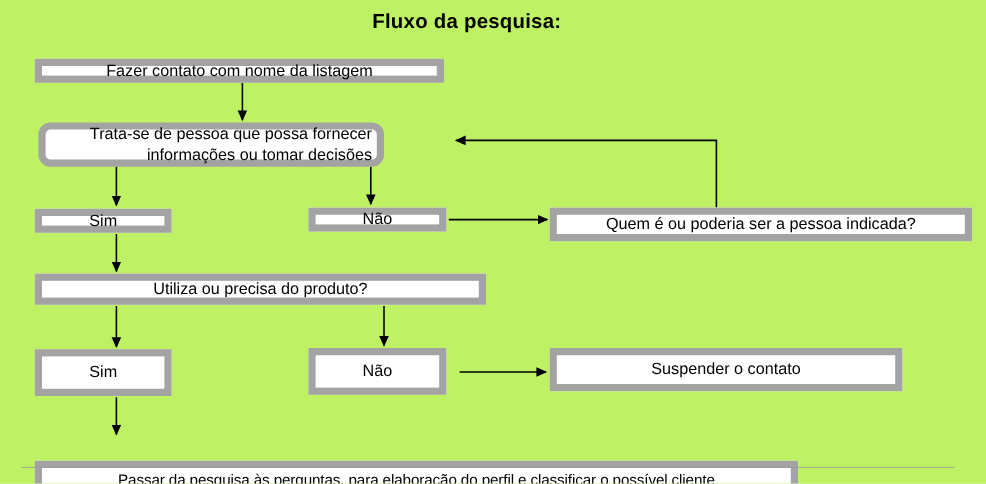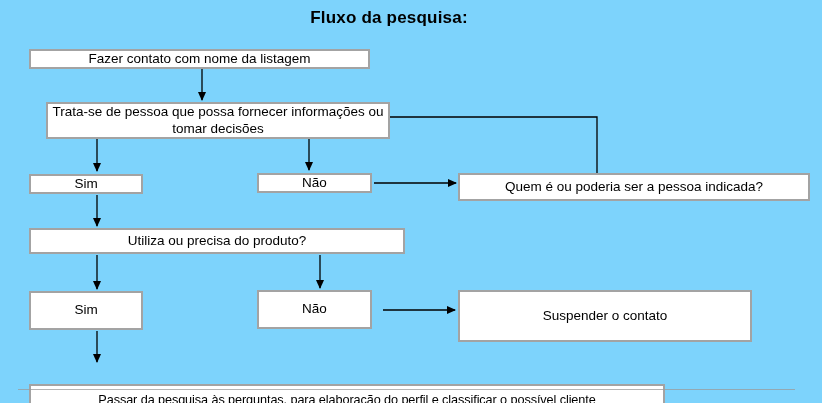--- a/index.html
+++ b/index.html
@@ -4,21 +4,21 @@
 <style>
   html, body { margin: 0; padding: 0; }
   body {
     font-family: "Liberation Sans", "DejaVu Sans", sans-serif;
     background: #e9e9e9;
   }
   .canvas {
     position: relative;
     width: 822px;
     height: 403px;
-    background: #7dd3fc;
+    background: #bef264;
     overflow: hidden;
   }
   .title {
     position: absolute;
     top: 8px;
     left: 0;
     width: 778px;
     text-align: center;
     font-size: 17px;
     font-weight: bold;
@@ -30,39 +30,39 @@
     top: 0;
     left: 0;
     width: 822px;
     height: 403px;
     pointer-events: none;
   }
   .node {
     position: absolute;
     box-sizing: border-box;
     background: #ffffff;
-    border: 2px solid #a3a3a3;
+    border: 6px solid #a3a3a3;
     display: flex;
     align-items: center;
     justify-content: center;
-    text-align: center;
+    text-align: right;
     font-size: 13.5px;
     line-height: 1.25;
     color: #000;
     padding: 0 4px;
   }
   #n-contato   { left: 29px;  top: 49px;  width: 341px; height: 20px; }
-  #n-fornecer  { left: 46px;  top: 102px; width: 344px; height: 37px; }
+  #n-fornecer  { left: 32px;  top: 102px; width: 288px; height: 37px; border-radius: 10px; }
   #n-sim1      { left: 29px;  top: 174px; width: 114px; height: 20px; }
   #n-nao1      { left: 257px; top: 173px; width: 115px; height: 20px; }
   #n-quem      { left: 458px; top: 173px; width: 352px; height: 28px; }
   #n-utiliza   { left: 29px;  top: 228px; width: 376px; height: 26px; }
   #n-sim2      { left: 29px;  top: 291px; width: 114px; height: 39px; }
   #n-nao2      { left: 257px; top: 290px; width: 115px; height: 39px; }
-  #n-suspender { left: 458px; top: 290px; width: 294px; height: 52px; }
+  #n-suspender { left: 458px; top: 290px; width: 294px; height: 36px; }
   #n-passar    { left: 29px;  top: 384px; width: 636px; height: 34px; font-size: 12.7px; letter-spacing: -0.1px; }
   .bottom-rule {
     position: absolute;
     left: 18px;
     top: 389px;
     width: 777px;
     height: 1px;
     background: #9b9b9b;
     opacity: 0.75;
   }

